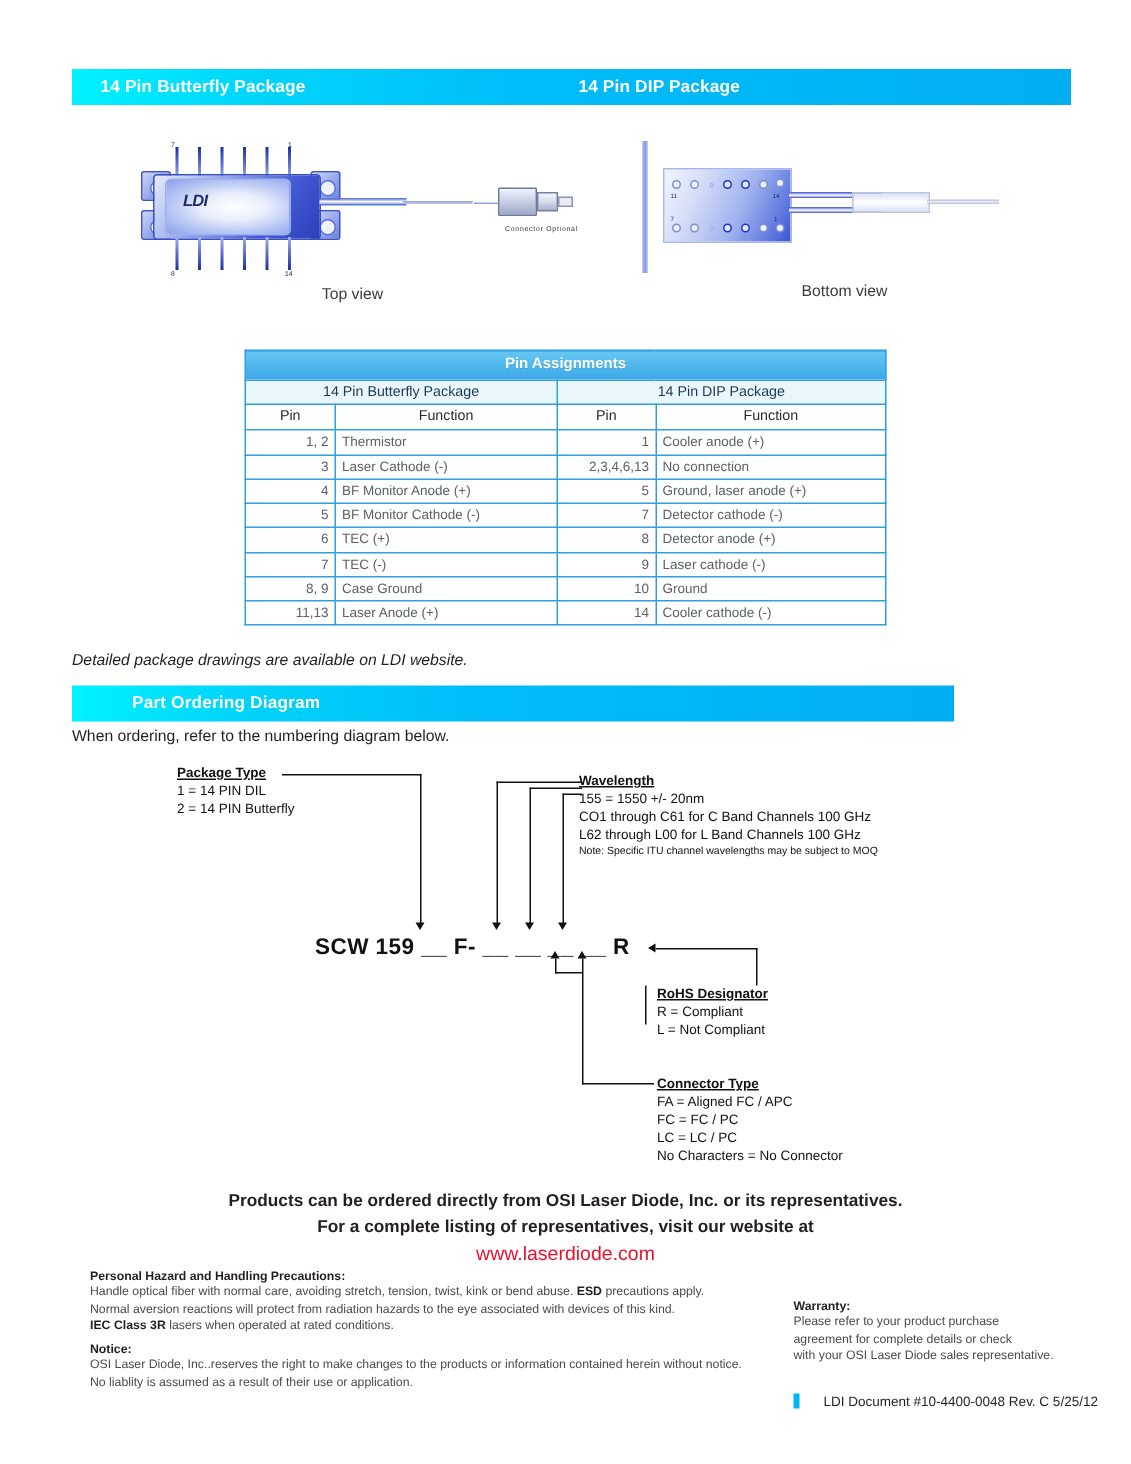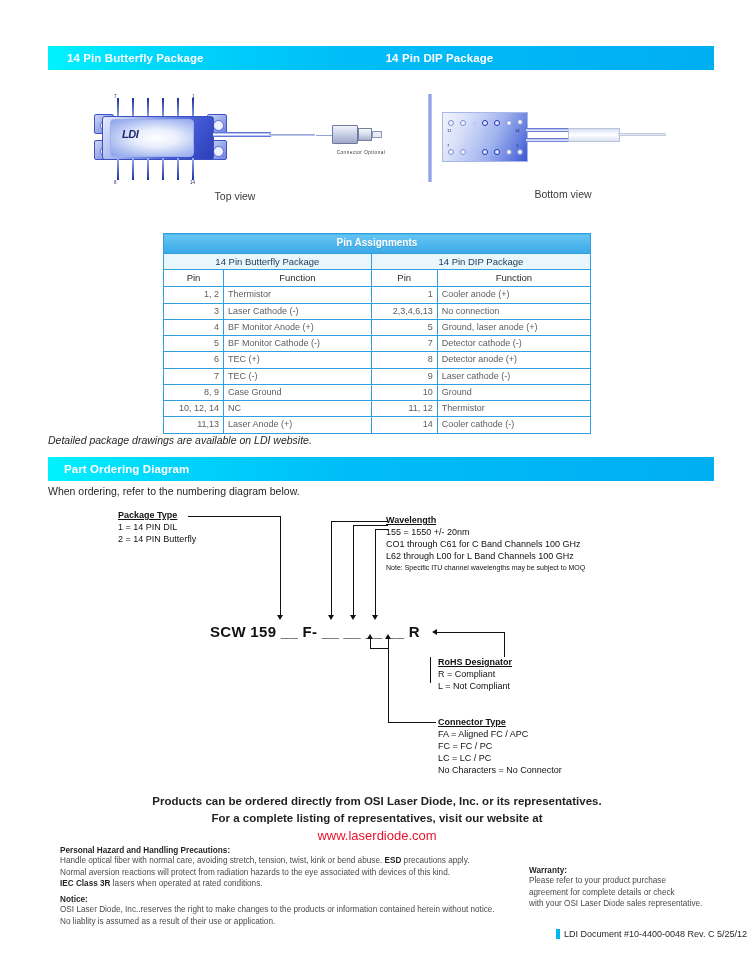--- a/index.html
+++ b/index.html
@@ -24,21 +24,21 @@
   .bar .bar-label {
     color:#ffffff;
     font-size:11.5px;
     font-weight:bold;
     letter-spacing:0.1px;
     white-space:nowrap;
   }
   #bar-packages { left:48px; top:46px; width:666px; }
   #bar-packages .lbl-left  { margin-left:19px; }
   #bar-packages .lbl-right { margin-left:182px; }
-  #bar-ordering { left:48px; top:457px; width:666px; }
+  #bar-ordering { left:48px; top:457px; width:588px;padding-left:24px; }
   #bar-ordering .bar-label { margin-left:16px; }
 
   
   .fig-area { position:absolute; }
 
   #fig-butterfly { left:70px; top:92px; width:330px; height:115px; }
   #fig-dip { left:418px; top:88px; width:290px; height:120px; }
 
   .caption {
     position:absolute;
@@ -229,21 +229,21 @@
   
   #notices { position:absolute; left:40px; top:846px; width:480px;margin-left:20px; }
   #notices .hd { font-size:8.2px; font-weight:bold; color:#231f20; }
   #notices .bd { font-size:8.2px; color:#4a4a4a; line-height:1.42; }
   #notices b { color:#231f20; }
 
   #warranty { position:absolute; left:529px; top:866px; width:200px; }
   #warranty .hd { font-size:8.2px; font-weight:bold; color:#231f20; }
   #warranty .bd { font-size:8.2px; color:#4a4a4a; line-height:1.42; }
 
-  #footer-doc { position:absolute; left:556px; top:929px; display:flex; align-items:center; }
+  #footer-doc { position:absolute; left:529px; top:929px; display:flex; align-items:center;gap:12px; }
   #footer-doc .tick { width:4px; height:10px; background:#00b6f0; margin-right:4px; }
   #footer-doc .txt { font-size:9px; color:#231f20; }
 </style>
 </head>
 <body>
 
 <div class="bar" id="bar-packages">
   <span class="bar-label lbl-left">14 Pin Butterfly Package</span>
   <span class="bar-label lbl-right">14 Pin DIP Package</span>
 </div>
@@ -370,26 +370,20 @@
       <td class="pin-dip">9</td>
       <td class="fn">Laser cathode (-)</td>
     </tr>
     <tr>
       <td class="pin">8, 9</td>
       <td class="fn">Case Ground</td>
       <td class="pin-dip">10</td>
       <td class="fn">Ground</td>
     </tr>
     <tr>
-      <td class="pin">10, 12, 14</td>
-      <td class="fn">NC</td>
-      <td class="pin-dip">11, 12</td>
-      <td class="fn">Thermistor</td>
-    </tr>
-    <tr>
       <td class="pin">11,13</td>
       <td class="fn">Laser Anode (+)</td>
       <td class="pin-dip">14</td>
       <td class="fn">Cooler cathode (-)</td>
     </tr>
   </tbody>
 </table>
 
 <div class="para" id="txt-drawings">Detailed package drawings are available on LDI website.</div>
 

